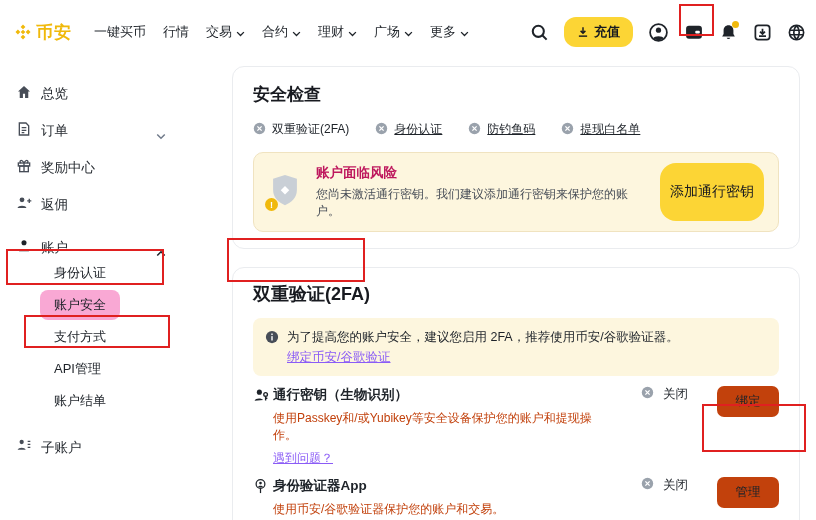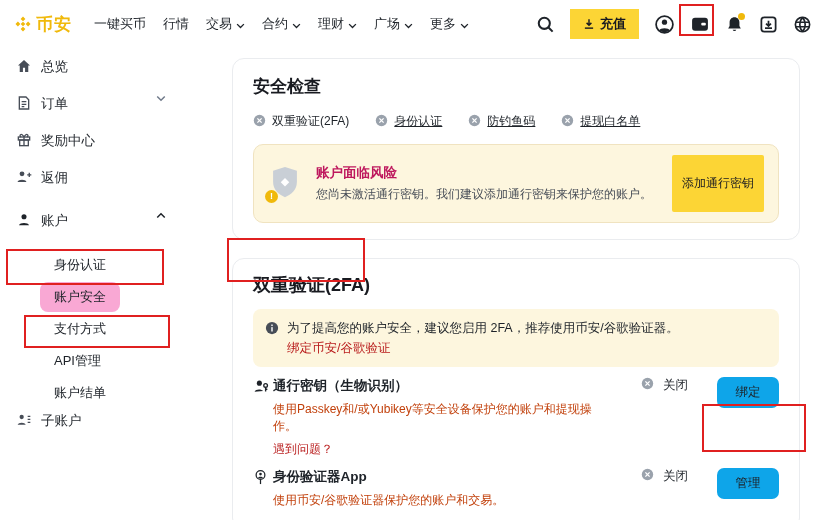--- a/index.html
+++ b/index.html
@@ -2,33 +2,33 @@
 <html><head>
 <meta charset="utf-8">
 <style>
   * { margin:0; padding:0; box-sizing:border-box; }
   html,body { width:816px; height:520px; }
   body {
     font-family:"Liberation Sans","DejaVu Sans",sans-serif;
     background:#fff; color:#1E2329; position:relative; overflow:hidden;
   }
   
-  .header { height:48px; display:flex; align-items:center; padding:0 4px 0 14px; background:#fff; }
+  .header { height:48px; display:flex; align-items:center; padding:0 10px 0 14px; background:#fff;margin-top:8px; }
   .logo { display:flex; align-items:center; gap:4px; cursor:pointer; }
   .logo-text { color:#F0B90B; font-weight:bold; font-size:17px; letter-spacing:1px; }
   .nav { display:flex; align-items:center; gap:17px; margin-left:22px; }
   .nav-item { display:flex; align-items:center; gap:4px; font-size:13px; font-weight:500; color:#1E2329; cursor:pointer; white-space:nowrap; }
   .hdr-right { margin-left:auto; display:flex; align-items:center; gap:15px; }
   .icon-btn { display:flex; align-items:center; justify-content:center; cursor:pointer; position:relative; }
-  .deposit-btn { display:flex; align-items:center; gap:5px; background:#FCD535; color:#181A20; font-size:13px; font-weight:bold; border:none; border-radius:0; padding:6px 13px; cursor:pointer; }
+  .deposit-btn { display:flex; align-items:center; gap:5px; background:#FCD535; color:#181A20; font-size:13px; font-weight:bold; border:none; border-radius:12px; padding:6px 13px; cursor:pointer; }
   .bell-dot { position:absolute; top:-2px; right:-1px; width:7px; height:7px; border-radius:50%; background:#F0B90B; }
   
   .container { display:flex; align-items:flex-start; }
   .sidebar { width:232px; flex:0 0 232px; padding:10px 0 0 16px; }
-  .side-item { display:flex; align-items:flex-start; gap:9px; height:37px; width:150px; font-size:13.5px; color:#1E2329; cursor:pointer; }
+  .side-item { display:flex; align-items:flex-end; gap:9px; height:37px; width:150px; font-size:13.5px; color:#1E2329; cursor:pointer; }
   .side-item .chev { margin-left:auto; display:flex; }
   .side-sub { display:flex; align-items:center; height:32px; width:150px; padding-left:24px; font-size:13px; color:#1E2329; cursor:pointer; }
   .side-sub .sub-inner { padding:6px 14px; border-radius:8px; }
   .side-sub.active .sub-inner { background:#f9a8d4; font-weight:500; }
   .acct { margin-top:6px; }
   .subacct { margin-top:3px;font-family:Liberation Mono, monospace; }
   
   .main { flex:1; padding:10px 16px 0 0; }
   .card { border:1px solid #EAECEF; border-radius:12px; background:#fff; padding:16px 20px; }
   .card2 { margin-top:18px; padding:14px 20px 20px; }
@@ -36,33 +36,33 @@
   h2.sec-title2 { font-size:18px; }
   .checklist { display:flex; align-items:center; gap:26px; margin-top:15px; }
   .chk-item { display:flex; align-items:center; gap:6px; font-size:12px; color:#1E2329; cursor:pointer; }
   .chk-item.lnk .chk-label { text-decoration:underline; }
   .risk-banner { margin-top:14px; background:#FDF6DE; border:1px solid #F0E3C0; border-radius:10px; padding:10px 14px; display:flex; align-items:center; gap:12px; }
   .risk-shield { position:relative; width:36px; height:38px; flex:0 0 36px; }
   .risk-badge { position:absolute; left:-3px; bottom:0; width:13px; height:13px; border-radius:50%; background:#F0B90B; color:#fff; font-size:9px; font-weight:bold; display:flex; align-items:center; justify-content:center; }
   .risk-text { flex:1; }
   .risk-title { font-size:13.5px; font-weight:bold; color:#be185d; }
   .risk-desc { font-size:12px; color:#474D57; margin-top:4px; }
-  .yellow-btn { background:#FCD535; color:#181A20; border:none; border-radius:2px; font-size:12px; font-weight:500; padding:20px 10px; cursor:pointer; white-space:nowrap; }
+  .yellow-btn { background:#FCD535; color:#181A20; border:none; border-radius:16px; font-size:14px; font-weight:500; padding:20px 10px; cursor:pointer; white-space:nowrap; }
   .notice { margin-top:12px; background:#FDF6DE; border-radius:8px; padding:10px 12px; display:flex; gap:8px; }
   .notice-text { font-size:12.5px; color:#1E2329; line-height:1.5; }
-  .gold-link { color:#b91c1c; cursor:pointer; font-size:12.5px; }
+  .gold-link { color:#8b5cf6; text-decoration:underline; cursor:pointer; font-size:12.5px; }
   .row { display:flex; align-items:flex-start; margin-top:10px; }
   .row-icon { align-self:flex-start; margin-top:1px; width:20px; flex:0 0 20px; display:flex; }
   .row-body { max-width:330px; }
   .row-title { font-size:13.5px; font-weight:bold; color:#1E2329; }
   .row-desc { font-size:12px; color:#c2410c; margin-top:6px; line-height:1.45; }
   .row-link { display:inline-block; margin-top:5px; font-size:12px; }
   .row-meta { width:80px; margin-left:auto; flex:0 0 80px; font-size:12.5px; color:#1E2329; }
   .row-meta.status { display:flex; align-items:center; gap:9px; padding-left:28px; }
-  .gray-btn { width:62px; margin-left:24px; flex:0 0 62px; background:#0ea5e9; color:#1E2329; border:none; border-radius:7px; font-size:12.5px; font-weight:500; padding:7px 0; text-align:center; cursor:pointer; }
+  .gray-btn { width:62px; margin-left:24px; flex:0 0 62px; background:#c2410c; color:#1E2329; border:none; border-radius:7px; font-size:12.5px; font-weight:500; padding:7px 0; text-align:center; cursor:pointer; }
   
   .redbox { position:absolute; border:2px solid #E02020; pointer-events:none; z-index:50; }
   .rb-avatar { left:679px; top:4px;  width:35px;  height:32px; }
   .rb-acct   { left:6px;  top:249px; width:158px; height:36px; }
   .rb-acctsec{ left:24px; top:315px; width:146px; height:33px; }
   .rb-2fa    { left:227px;top:238px; width:138px; height:44px; }
   .rb-manage { left:702px;top:404px; width:104px; height:48px; }
 </style>
 </head>
 <body>

